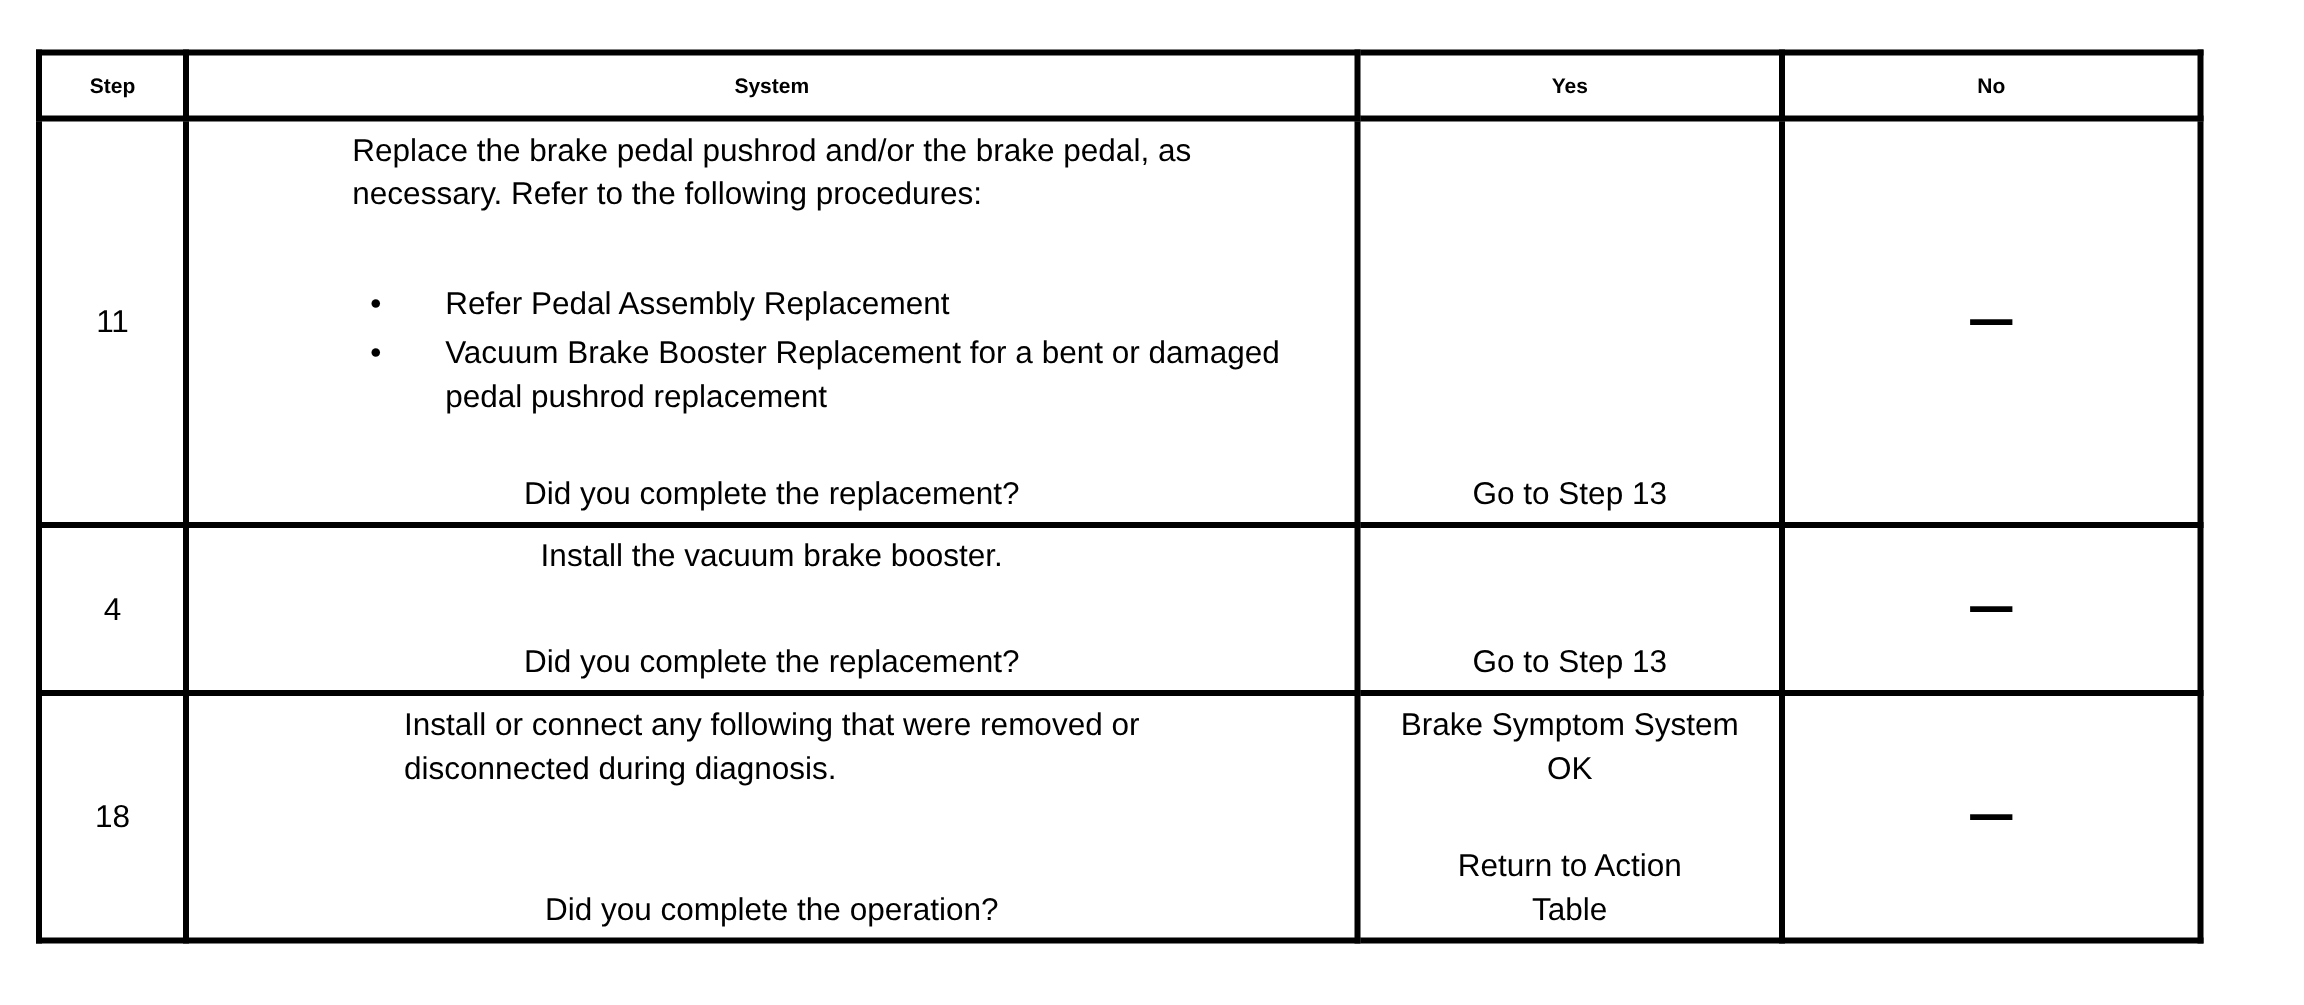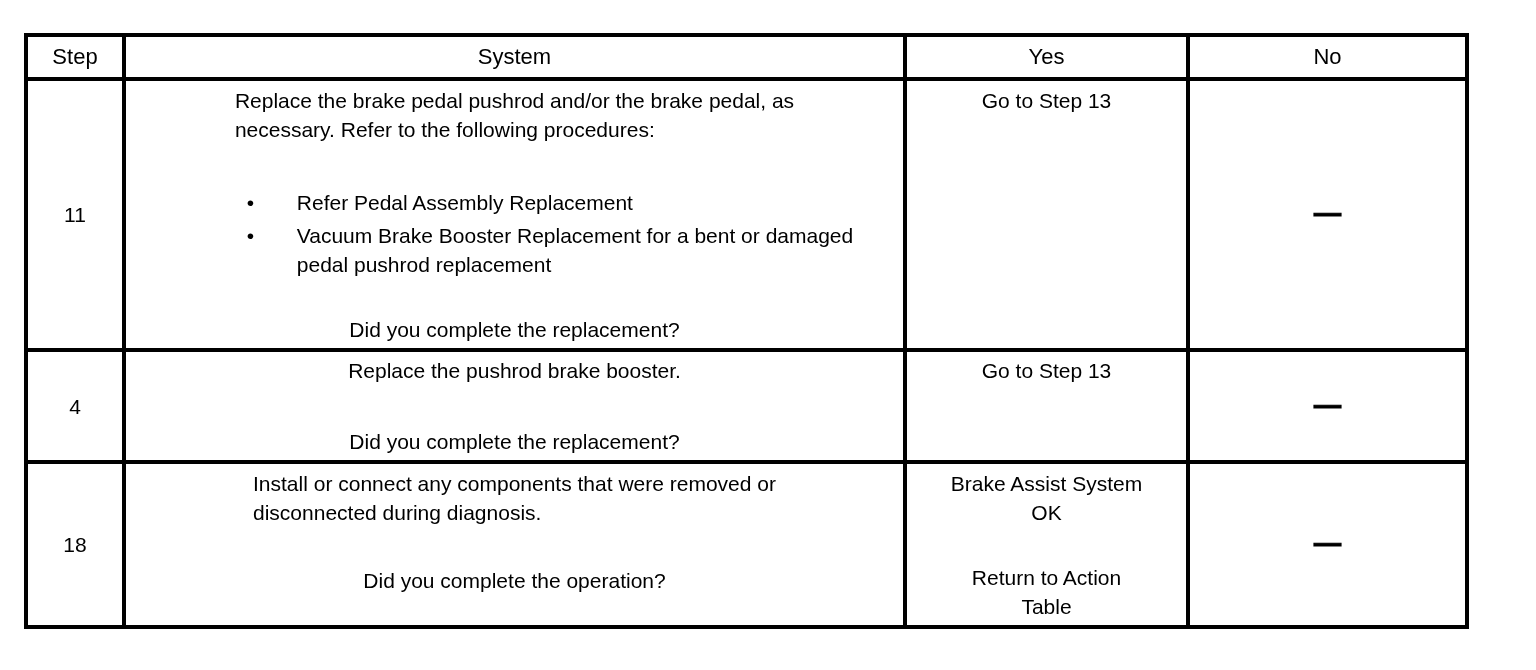--- a/index.html
+++ b/index.html
@@ -27,22 +27,22 @@
     table-layout: fixed;
   }
   table.diag th, table.diag td {
     border: 4px solid #000000;
     background: #ffffff;
     padding: 2px 7px;
     vertical-align: middle;
     overflow: hidden;
   }
   th.hdr {
-    font-size: 22px;
-    font-weight: normal;
+    font-size: 14px;
+    font-weight: bold;
     text-align: center;
     height: 36px;
     padding: 0 4px;
   }
   td {
     font-size: 21px;
     line-height: 29px;
   }
   td.step-cell {
     text-align: center;
@@ -84,28 +84,27 @@
     text-align: left;
   }
   .bullet-text {
     flex: 1 1 auto;
     margin-right: -14px;
   }
   .question {
     margin-top: auto;
   }
   .question.lifted {
-    margin-bottom: 26px;
   }
   .yes-inner {
     display: flex;
     flex-direction: column;
     align-items: center;
   }
-  .yes-inner.bottom { justify-content: flex-start; }
+  .yes-inner.bottom { justify-content: flex-end; }
   .yes-inner.spread { justify-content: space-between; }
   .dash {
     display: inline-block;
     font-weight: bold;
     font-size: 27px;
     line-height: 27px;
     -webkit-text-stroke: 1.2px #000000;
   }
 </style>
 </head>
@@ -154,46 +153,46 @@
       </td>
       <td class="no-cell">
         <span class="dash">—</span>
       </td>
     </tr>
 
     <tr style="height:112px">
       <td class="step-cell">4</td>
       <td class="action-cell">
         <div class="inner h-r12">
-          <div class="pre">Replace the pushrod brake booster.</div>
+          <div class="pre">Install the vacuum brake booster.</div>
           <div class="question">Did you complete the replacement?</div>
         </div>
       </td>
       <td class="yes-cell">
         <div class="inner yes-inner bottom h-r12">
           <div>Go to Step 13</div>
         </div>
       </td>
       <td class="no-cell">
         <span class="dash">—</span>
       </td>
     </tr>
 
     <tr style="height:165px">
       <td class="step-cell">18</td>
       <td class="action-cell">
         <div class="inner h-r13">
-          <div class="pre">Install or connect any components that were removed or
+          <div class="pre">Install or connect any following that were removed or
 disconnected during diagnosis.</div>
           <div class="question lifted">Did you complete the operation?</div>
         </div>
       </td>
       <td class="yes-cell">
         <div class="inner yes-inner spread h-r13">
-          <div class="pre">Brake Assist System
+          <div class="pre">Brake Symptom System
 OK</div>
           <div class="pre">Return to Action
 Table</div>
         </div>
       </td>
       <td class="no-cell">
         <span class="dash">—</span>
       </td>
     </tr>
   </tbody>

